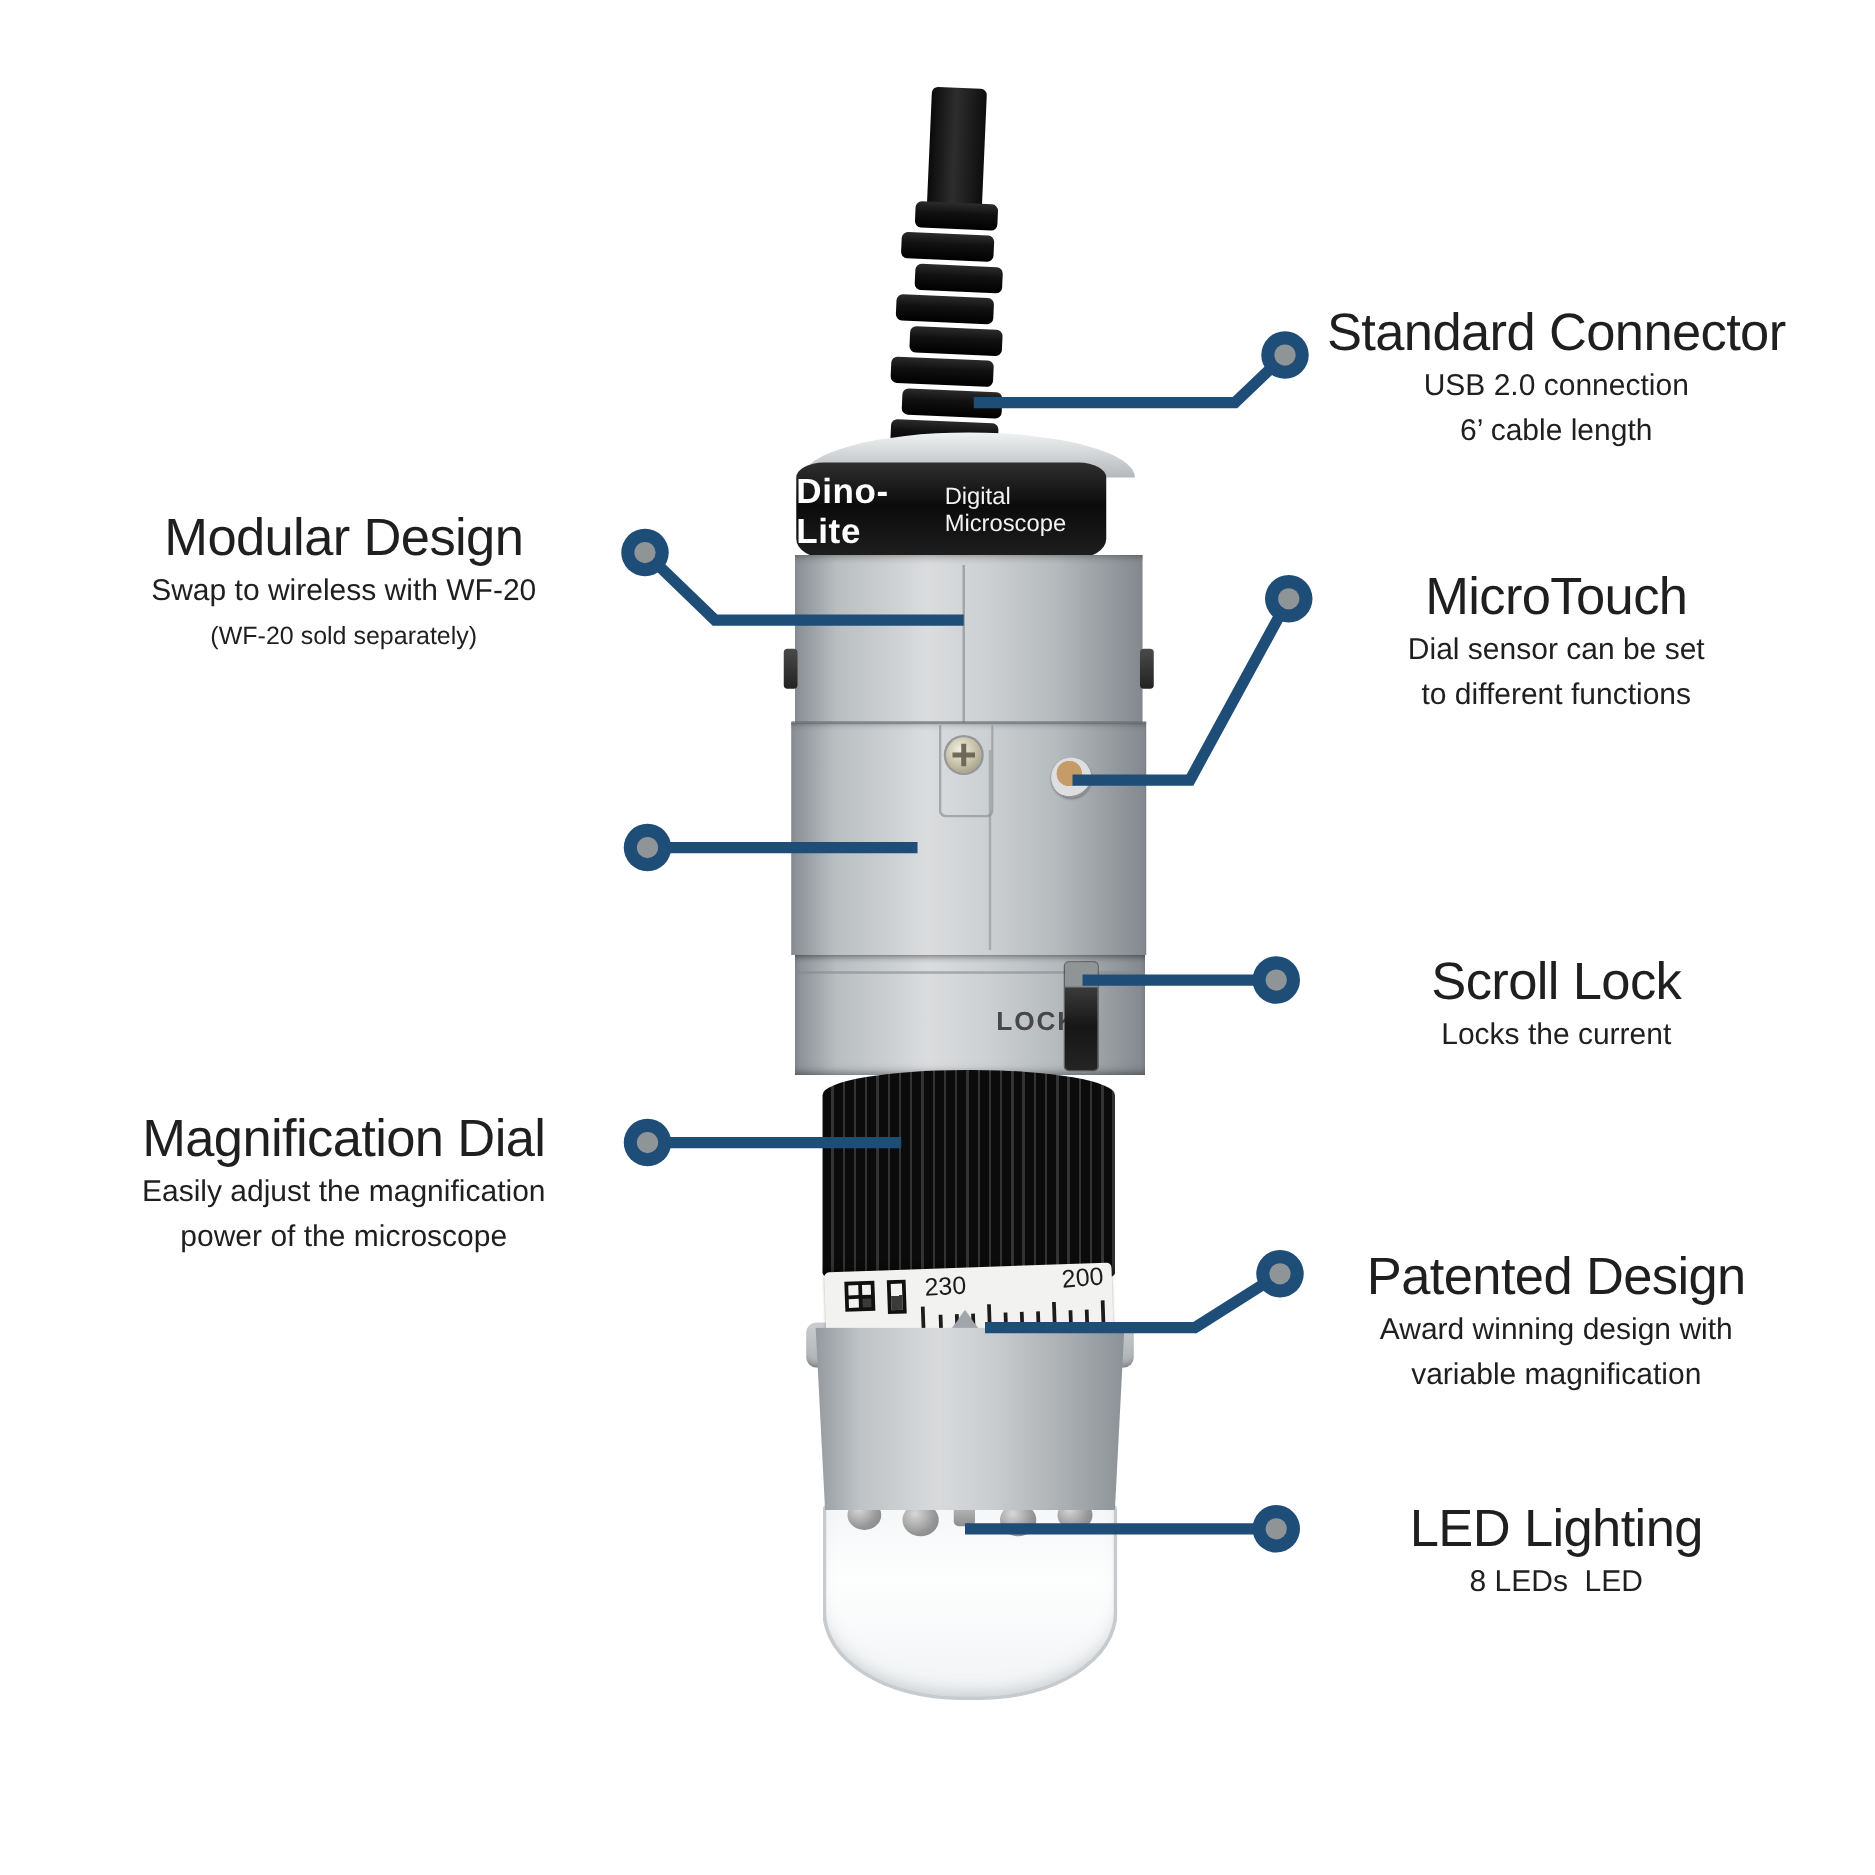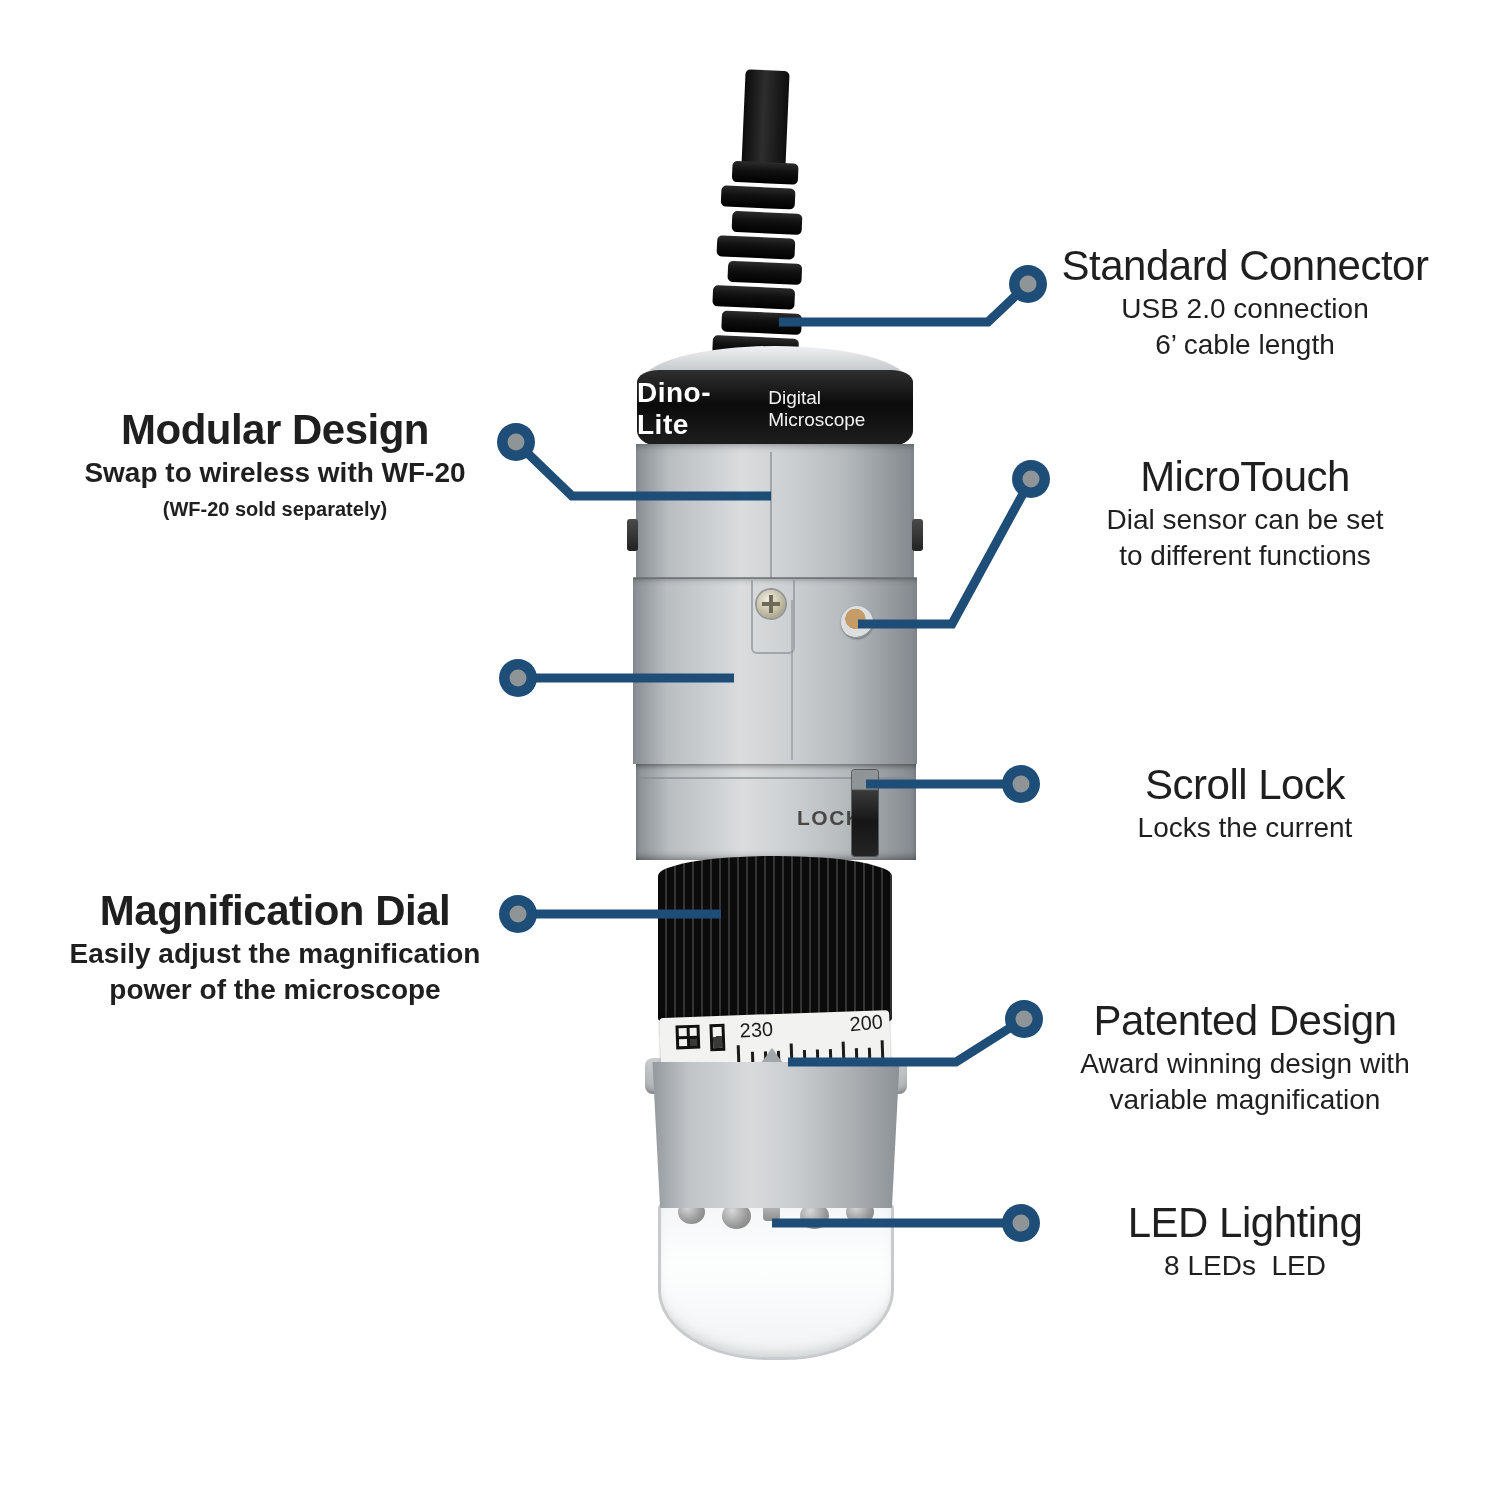--- a/index.html
+++ b/index.html
@@ -30,21 +30,21 @@
   .rib:nth-child(5){width:74px;margin-left:24px;}
   .rib:nth-child(6){width:82px;margin-left:10px;}
   .rib:nth-child(7){width:80px;margin-left:20px;}
   .rib:nth-child(8){width:86px;margin-left:12px;}
 
   
   .metal{background:linear-gradient(90deg,#878d92 0%,#b9bec1 12%,#dadcde 38%,#cdd0d2 55%,#b5babd 75%,#82888d 100%);}
   .dome{left:642px;top:346px;width:266px;height:36px;
     border-radius:50% 50% 0 0 / 100% 100% 0 0;
     background:linear-gradient(180deg,#eff1f2,#b4b8bb);}
-  .label-band{left:637px;top:370px;width:276px;height:77px;
+  .label-band{left:637px;top:370px;width:248px;height:77px;
     background:linear-gradient(180deg,#2f2f2f,#0b0b0b 45%,#1f1f1f);
     border-radius:22px 22px 26px 26px / 12px 12px 16px 16px;
     display:flex;align-items:center;justify-content:center;gap:14px;}
   .brand{font-size:28px;font-weight:bold;color:#ffffff;letter-spacing:.5px;}
   .model{font-size:19px;color:#f2f2f2;}
   .upper-body{left:636px;top:444px;width:278px;height:136px;
     box-shadow:inset 0 6px 8px -6px rgba(0,0,0,.45);}
   .seam-v1{left:770px;top:452px;width:2px;height:126px;background:rgba(120,126,130,.55);}
   .side-tab{width:11px;height:32px;background:linear-gradient(180deg,#4a4a4a,#222);border-radius:3px;}
   .tab-l{left:627px;top:519px;} .tab-r{left:912px;top:519px;}
@@ -109,23 +109,23 @@
   
   .z1{z-index:1}.z2{z-index:2}.z3{z-index:3}
   .leaders{position:absolute;left:0;top:0;z-index:5;pointer-events:none;}
   .leader{fill:none;stroke:var(--accent);stroke-width:9;}
   .marker-outer{fill:var(--accent);}
   .marker-inner{fill:var(--marker-center);}
 
   
   .callout{position:absolute;width:460px;text-align:center;z-index:6;}
   .co-title{font-size:42px;line-height:50px;color:var(--text);letter-spacing:-.5px;}
-  .co-line{font-size:28px;line-height:36px;color:var(--text);white-space:pre-wrap;}
+  .co-line{font-size:24px;line-height:36px;color:var(--text);white-space:pre-wrap;}
   .co-line.small{font-size:20px;}
-  .co-left{left:45px;font-weight:bold;} .co-right{left:1015px;}
+  .co-left{left:45px;} .co-right{left:1015px;}
 </style>
 </head>
 <body>
 
 <div class="canvas">
 
   <div class="cable-assembly">
     <div class="cable-top"></div>
     <div class="ribs">
       <div class="rib"></div>

